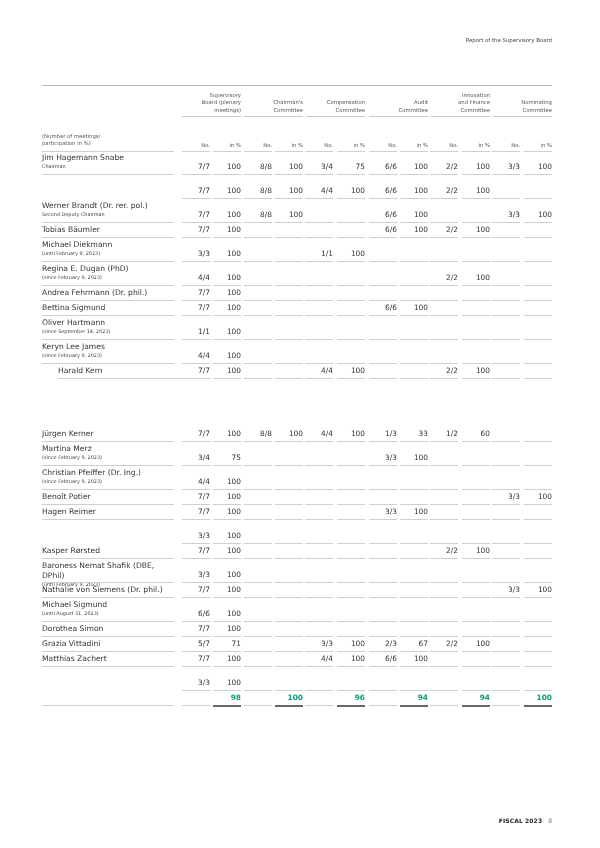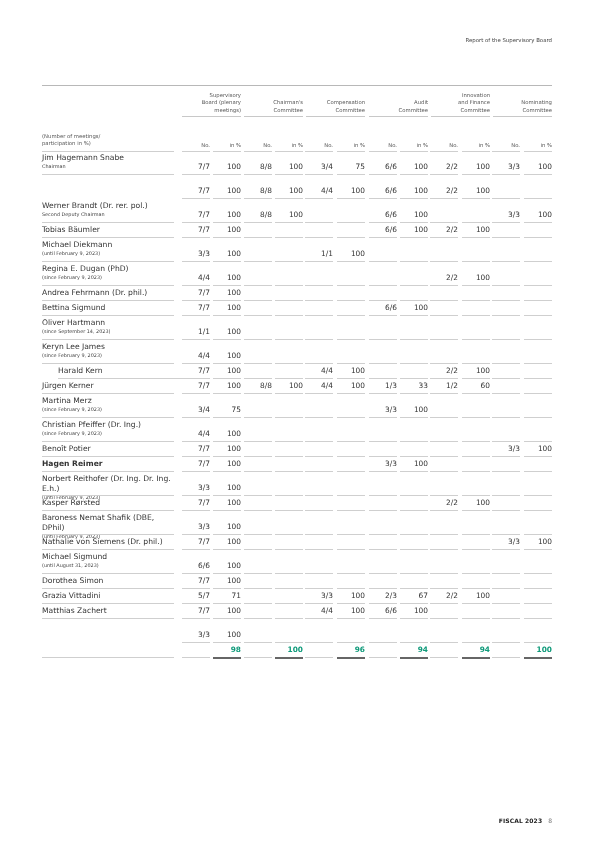--- a/index.html
+++ b/index.html
@@ -272,21 +272,21 @@
         <div class="cell" style="left: 233px; top: 2px; height: 10px; --ub: -3px;"></div>
         <div class="cell" style="left: 263px; top: 2px; height: 10px; --ub: -3px;">4/4</div>
         <div class="cell" style="left: 295px; top: 2px; height: 10px; --ub: -3px;">100</div>
         <div class="cell" style="left: 327px; top: 2px; height: 10px; --ub: -3px;"></div>
         <div class="cell" style="left: 358px; top: 2px; height: 10px; --ub: -3px;"></div>
         <div class="cell" style="left: 388px; top: 2px; height: 10px; --ub: -3px;">2/2</div>
         <div class="cell" style="left: 420px; top: 2px; height: 10px; --ub: -3px;">100</div>
         <div class="cell" style="left: 450px; top: 2px; height: 10px; --ub: -3px;"></div>
         <div class="cell" style="left: 482px; top: 2px; height: 10px; --ub: -3px;"></div>
       </div>
-      <div class="row" style="height: 15px;">
+      <div class="row" style="height: 15px; margin-top: 48px;">
         <div class="namecell" style="top: 0px; height: 11px;">
           <div class="nm" style="padding-top: 2px;">Jürgen Kerner</div>
         </div>
         <div class="cell" style="left: 140px; top: 2px; height: 10px; --ub: -3px;">7/7</div>
         <div class="cell" style="left: 171px; top: 2px; height: 10px; --ub: -3px;">100</div>
         <div class="cell" style="left: 202px; top: 2px; height: 10px; --ub: -3px;">8/8</div>
         <div class="cell" style="left: 233px; top: 2px; height: 10px; --ub: -3px;">100</div>
         <div class="cell" style="left: 263px; top: 2px; height: 10px; --ub: -3px;">4/4</div>
         <div class="cell" style="left: 295px; top: 2px; height: 10px; --ub: -3px;">100</div>
         <div class="cell" style="left: 327px; top: 2px; height: 10px; --ub: -3px;">1/3</div>
@@ -343,41 +343,37 @@
         <div class="cell" style="left: 263px; top: 2px; height: 10px; --ub: -3px;"></div>
         <div class="cell" style="left: 295px; top: 2px; height: 10px; --ub: -3px;"></div>
         <div class="cell" style="left: 327px; top: 2px; height: 10px; --ub: -3px;"></div>
         <div class="cell" style="left: 358px; top: 2px; height: 10px; --ub: -3px;"></div>
         <div class="cell" style="left: 388px; top: 2px; height: 10px; --ub: -3px;"></div>
         <div class="cell" style="left: 420px; top: 2px; height: 10px; --ub: -3px;"></div>
         <div class="cell" style="left: 450px; top: 2px; height: 10px; --ub: -3px;">3/3</div>
         <div class="cell" style="left: 482px; top: 2px; height: 10px; --ub: -3px;">100</div>
       </div>
       <div class="row" style="height: 15px;">
-        <div class="namecell" style="top: 0px; height: 11px; font-weight: bold;">
+        <div class="namecell" style="top: 0px; height: 11px;">
           <div class="nm" style="padding-top: 2px;">Hagen Reimer</div>
         </div>
         <div class="cell" style="left: 140px; top: 2px; height: 10px; --ub: -3px;">7/7</div>
         <div class="cell" style="left: 171px; top: 2px; height: 10px; --ub: -3px;">100</div>
         <div class="cell" style="left: 202px; top: 2px; height: 10px; --ub: -3px;"></div>
         <div class="cell" style="left: 233px; top: 2px; height: 10px; --ub: -3px;"></div>
         <div class="cell" style="left: 263px; top: 2px; height: 10px; --ub: -3px;"></div>
         <div class="cell" style="left: 295px; top: 2px; height: 10px; --ub: -3px;"></div>
         <div class="cell" style="left: 327px; top: 2px; height: 10px; --ub: -3px;">3/3</div>
         <div class="cell" style="left: 358px; top: 2px; height: 10px; --ub: -3px;">100</div>
         <div class="cell" style="left: 388px; top: 2px; height: 10px; --ub: -3px;"></div>
         <div class="cell" style="left: 420px; top: 2px; height: 10px; --ub: -3px;"></div>
         <div class="cell" style="left: 450px; top: 2px; height: 10px; --ub: -3px;"></div>
         <div class="cell" style="left: 482px; top: 2px; height: 10px; --ub: -3px;"></div>
       </div>
       <div class="row" style="height: 24px;">
-        <div class="namecell" style="top: 0px; height: 20px;">
-          <div class="nm" style="padding-top: 2px;">Norbert Reithofer (Dr. Ing. Dr. Ing. E.h.)</div>
-          <div class="sub">(until February 9, 2023)</div>
-        </div>
         <div class="cell" style="left: 140px; top: 11px; height: 10px; --ub: -3px;">3/3</div>
         <div class="cell" style="left: 171px; top: 11px; height: 10px; --ub: -3px;">100</div>
         <div class="cell" style="left: 202px; top: 11px; height: 10px; --ub: -3px;"></div>
         <div class="cell" style="left: 233px; top: 11px; height: 10px; --ub: -3px;"></div>
         <div class="cell" style="left: 263px; top: 11px; height: 10px; --ub: -3px;"></div>
         <div class="cell" style="left: 295px; top: 11px; height: 10px; --ub: -3px;"></div>
         <div class="cell" style="left: 327px; top: 11px; height: 10px; --ub: -3px;"></div>
         <div class="cell" style="left: 358px; top: 11px; height: 10px; --ub: -3px;"></div>
         <div class="cell" style="left: 388px; top: 11px; height: 10px; --ub: -3px;"></div>
         <div class="cell" style="left: 420px; top: 11px; height: 10px; --ub: -3px;"></div>

